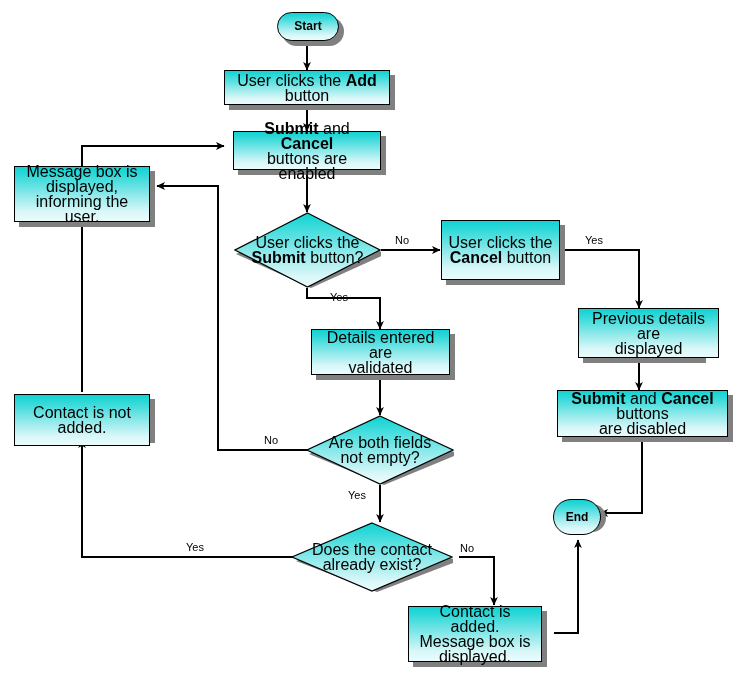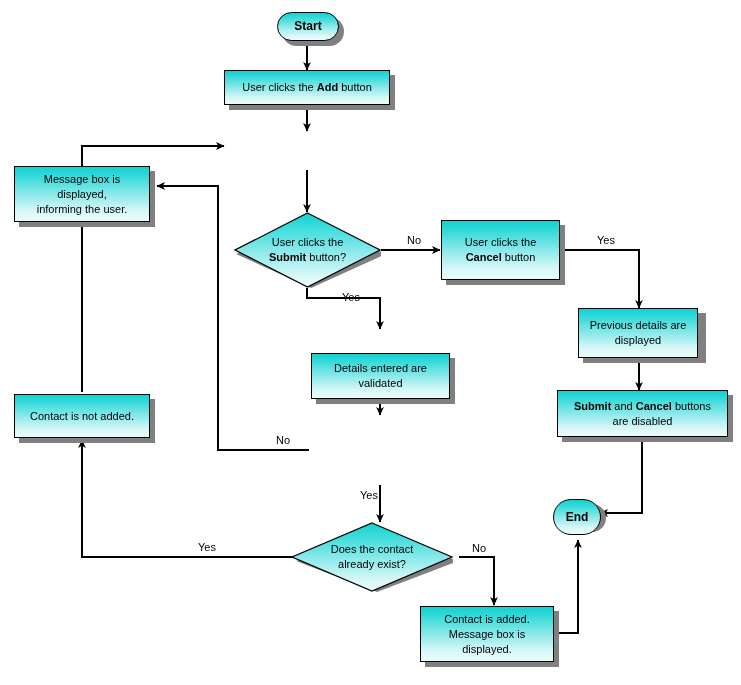--- a/index.html
+++ b/index.html
@@ -50,21 +50,21 @@
     display: flex;
     align-items: center;
     justify-content: center;
   }
   .label {
     position: relative;
     z-index: 3;
     width: 100%;
     text-align: center;
     color: #000000;
-    font-size: 11px;
+    font-size: 16px;
     line-height: 15px;
     letter-spacing: 0px;
     padding: 0 4px;
     box-sizing: border-box;
   }
   .label b { font-weight: bold; }
 
   
   .process .face { border-radius: 0; }
 
@@ -90,21 +90,20 @@
 
   
   .edge-label {
     position: absolute;
     font-size: 11px;
     color: #000000;
     background: transparent;
     white-space: nowrap;
     z-index: 5;
     font-family: "Liberation Sans", sans-serif;
-    margin-left: 12px;
   }
 </style>
 </head>
 <body>
 
 <div id="canvas">
 
   <svg class="edges" viewBox="0 0 741 685" xmlns="http://www.w3.org/2000/svg">
     <defs>
       <marker id="arrow" markerWidth="9" markerHeight="9" refX="8" refY="4.5" orient="auto" markerUnits="userSpaceOnUse">
@@ -154,20 +153,26 @@
     </div>
   </div>
 
   <div class="node process" style="left:224px; top:70px; width:166px; height:35px;">
     <div class="shadow" style="left:5px; top:5px; width:166px; height:35px;"></div>
     <div class="face">
       <div class="label">User clicks the <b>Add</b> button</div>
     </div>
   </div>
 
+  <div class="node process" style="left:233px; top:131px; width:148px; height:39px;">
+    <div class="shadow" style="left:5px; top:5px; width:148px; height:39px;"></div>
+    <div class="face">
+      <div class="label"><b>Submit</b> and <b>Cancel</b><br>buttons are enabled</div>
+    </div>
+  </div>
 
   <div class="node decision" style="left:234px; top:212px; width:147px; height:76px;">
     <svg class="dshape" viewBox="0 0 147 76" preserveAspectRatio="none">
       <defs>
         <linearGradient id="gd1" x1="0" y1="0" x2="0" y2="1">
           <stop offset="0%" stop-color="#13d2d2"></stop>
           <stop offset="16%" stop-color="#34dada"></stop>
           <stop offset="55%" stop-color="#93eaeb"></stop>
           <stop offset="85%" stop-color="#d9f7f8"></stop>
           <stop offset="100%" stop-color="#eafcfc"></stop>
@@ -179,81 +184,97 @@
     <div class="label">User clicks the<br><b>Submit</b> button?</div>
   </div>
 
   <div class="node process" style="left:441px; top:220px; width:119px; height:60px;">
     <div class="shadow" style="left:5px; top:5px; width:119px; height:60px;"></div>
     <div class="face">
       <div class="label">User clicks the<br><b>Cancel</b> button</div>
     </div>
   </div>
 
-  <div class="node process" style="left:578px; top:308px; width:120px; height:50px;">
+  <div class="node process" style="left:578px; top:308px; width:141px; height:50px;">
     <div class="shadow" style="left:5px; top:5px; width:123px; height:50px;"></div>
     <div class="face">
       <div class="label">Previous details are<br>displayed</div>
     </div>
   </div>
 
   <div class="node process" style="left:557px; top:390px; width:171px; height:47px;">
     <div class="shadow" style="left:5px; top:5px; width:171px; height:47px;"></div>
     <div class="face">
       <div class="label"><b>Submit</b> and <b>Cancel</b> buttons<br>are disabled</div>
     </div>
   </div>
 
   <div class="node terminator" style="left:553px; top:499px; width:48px; height:36px;">
     <div class="shadow" style="left:5px; top:5px; width:48px; height:28px;"></div>
     <div class="face">
       <div class="label">End</div>
     </div>
   </div>
 
-  <div class="node process" style="left:311px; top:329px; width:139px; height:46px;margin-top:24px;">
+  <div class="node process" style="left:311px; top:329px; width:139px; height:46px;">
     <div class="shadow" style="left:5px; top:5px; width:139px; height:46px;"></div>
     <div class="face">
       <div class="label">Details entered are<br>validated</div>
     </div>
   </div>
 
+  <div class="node decision" style="left:306px; top:415px; width:148px; height:70px;">
+    <svg class="dshape" viewBox="0 0 148 70" preserveAspectRatio="none">
+      <defs>
+        <linearGradient id="gd2" x1="0" y1="0" x2="0" y2="1">
+          <stop offset="0%" stop-color="#13d2d2"></stop>
+          <stop offset="16%" stop-color="#34dada"></stop>
+          <stop offset="55%" stop-color="#93eaeb"></stop>
+          <stop offset="85%" stop-color="#d9f7f8"></stop>
+          <stop offset="100%" stop-color="#eafcfc"></stop>
+        </linearGradient>
+      </defs>
+      <polygon points="78,8 153,39 78,70 3,39" fill="#808080"></polygon>
+      <polygon points="74,1 147,35 74,69 1,35" fill="url(#gd2)" stroke="#000000" stroke-width="1.2"></polygon>
+    </svg>
+    <div class="label">Are both fields<br>not empty?</div>
+  </div>
 
   <div class="node decision" style="left:291px; top:522px; width:162px; height:70px;">
     <svg class="dshape" viewBox="0 0 162 70" preserveAspectRatio="none">
       <defs>
         <linearGradient id="gd3" x1="0" y1="0" x2="0" y2="1">
           <stop offset="0%" stop-color="#13d2d2"></stop>
           <stop offset="16%" stop-color="#34dada"></stop>
           <stop offset="55%" stop-color="#93eaeb"></stop>
           <stop offset="85%" stop-color="#d9f7f8"></stop>
           <stop offset="100%" stop-color="#eafcfc"></stop>
         </linearGradient>
       </defs>
       <polygon points="86,8 167,39 86,70 5,39" fill="#808080"></polygon>
       <polygon points="81,1 161,35 81,69 1,35" fill="url(#gd3)" stroke="#000000" stroke-width="1.2"></polygon>
     </svg>
     <div class="label">Does the contact<br>already exist?</div>
   </div>
 
-  <div class="node process" style="left:420px; top:606px; width:134px; height:56px;">
+  <div class="node process" style="left:408px; top:606px; width:134px; height:56px;">
     <div class="shadow" style="left:5px; top:5px; width:134px; height:56px;"></div>
     <div class="face">
       <div class="label">Contact is added.<br>Message box is<br>displayed.</div>
     </div>
   </div>
 
   <div class="node process" style="left:14px; top:166px; width:136px; height:56px;">
     <div class="shadow" style="left:5px; top:5px; width:136px; height:56px;"></div>
     <div class="face">
       <div class="label">Message box is<br>displayed,<br>informing the user.</div>
     </div>
   </div>
 
-  <div class="node process" style="left:14px; top:394px; width:136px; height:44px;">
+  <div class="node process" style="left:14px; top:394px; width:136px; height:52px;">
     <div class="shadow" style="left:5px; top:5px; width:136px; height:44px;"></div>
     <div class="face">
       <div class="label">Contact is not added.</div>
     </div>
   </div>
 
   <div class="edge-label" style="left:395px; top:234px;">No</div>
   <div class="edge-label" style="left:330px; top:291px;">Yes</div>
   <div class="edge-label" style="left:585px; top:234px;">Yes</div>
   <div class="edge-label" style="left:264px; top:434px;">No</div>

